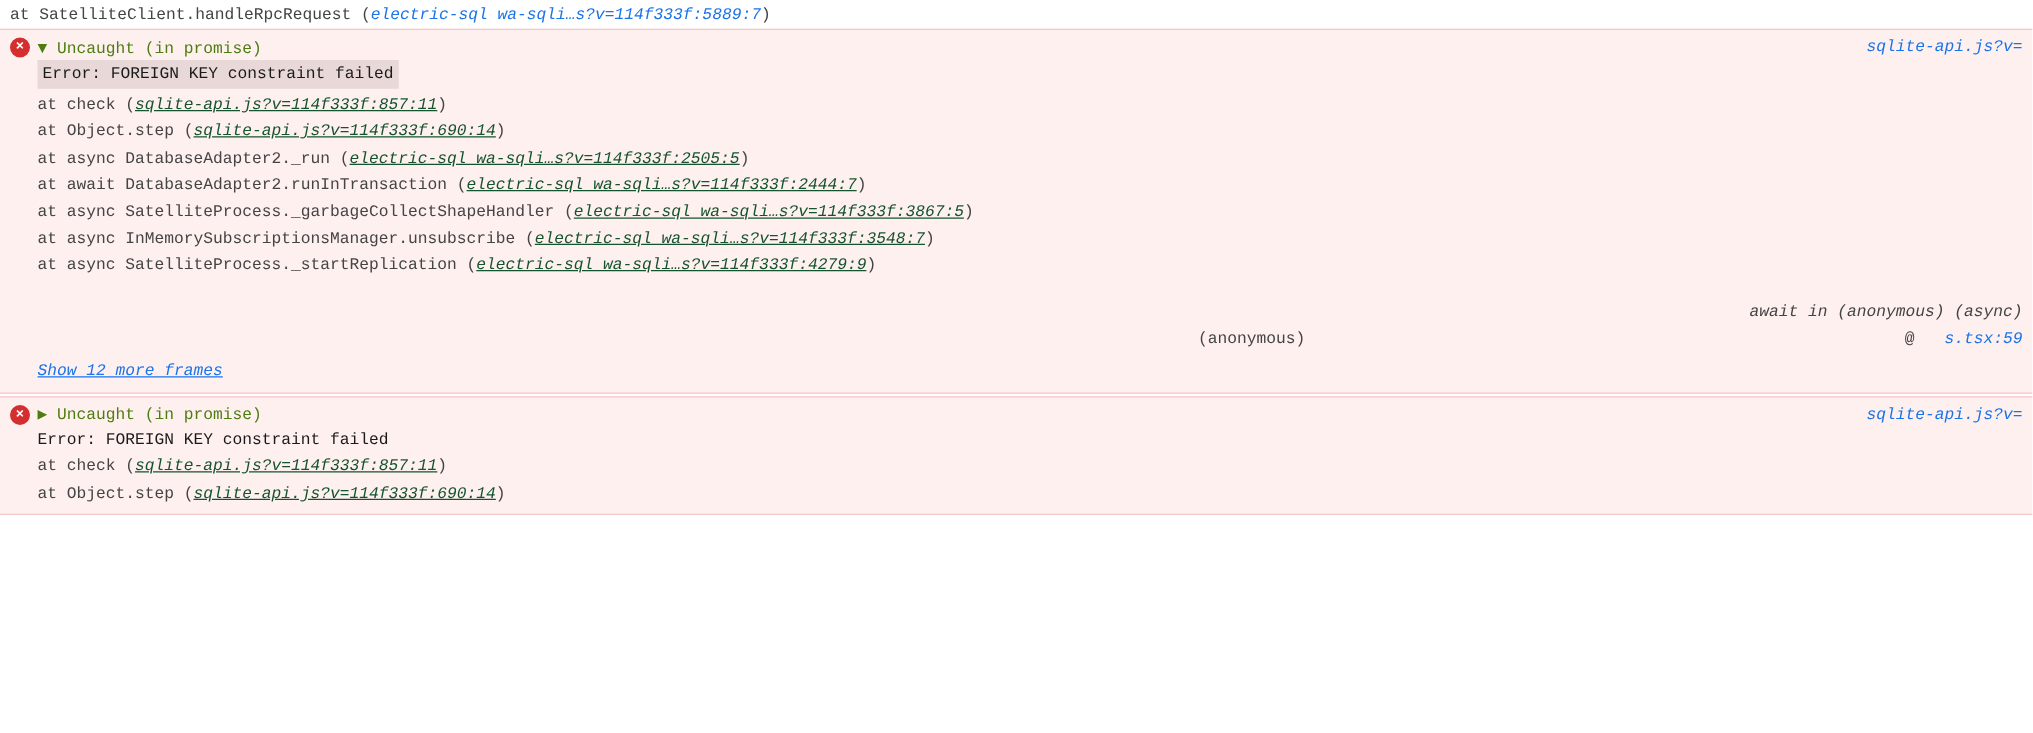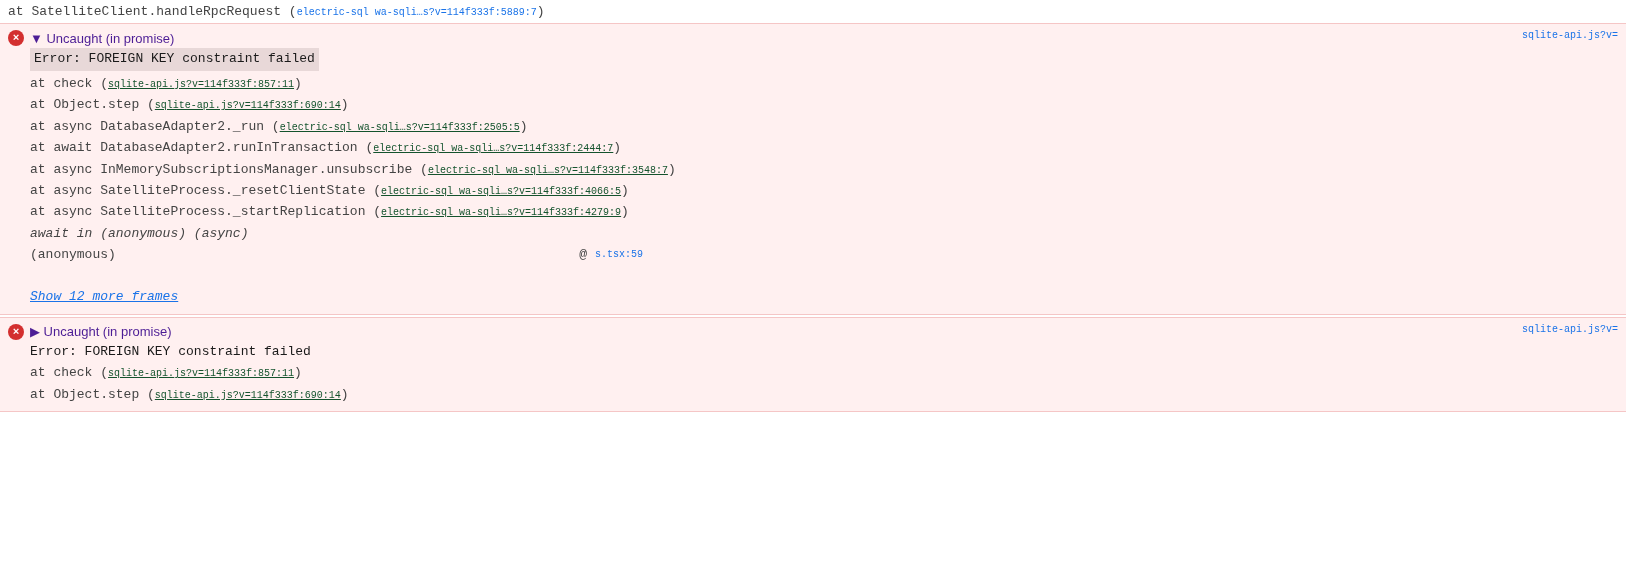--- a/index.html
+++ b/index.html
@@ -60,31 +60,32 @@
       height: 16px;
       background: #d32f2f;
       border-radius: 50%;
       color: white;
       font-size: 11px;
       font-weight: bold;
       flex-shrink: 0;
     }
 
     .error-title {
-      font-family: Liberation Sans, sans-serif;
-      font-size: 13px;
-      color: #4c1d95;
+      font-family: Liberation Mono, monospace;
+      font-size: 13px;
+      color: #4d7c0f;
       text-align: right;
     }
 
     .source-link {
       color: #1a73e8;
       text-decoration: none;
-      font-size: 10px;
+      font-size: 13px;
       white-space: nowrap;
+      font-style: italic;
     }
 
     .error-body {
       padding: 0 8px 6px 30px;
       font-family: 'Courier New', Courier, monospace;
       font-size: 13px;
       line-height: 1.6;
     }
 
     .error-message {
@@ -101,42 +102,44 @@
     }
 
     .stack-line a {
       color: #14532d;
       text-decoration: underline;
     }
 
     .await-line {
       font-style: italic;
       color: #444;
-      margin-top: 0;
-      line-height: 1.65;
+      margin-top: 16px;
+      line-height: 1.65;
+      text-align: right;
     }
 
     .anon-line {
       color: #444;
       line-height: 1.65;
       display: flex;
       align-items: center;
-      gap: 8px;
+      gap: 24px;
+      justify-content: flex-end;
     }
 
     .anon-line .at-source {
       margin-left: 120px;
     }
 
     .show-more {
       color: #1a73e8;
       text-decoration: underline;
       font-style: italic;
       cursor: pointer;
-      margin-top: 20px;
+      margin-top: 4px;
       display: inline-block;
       line-height: 1.65;
     }
   </style>
 </head>
 <body>
 
 <div class="console-panel">
 
   <div class="top-line">
@@ -163,24 +166,24 @@
       <div class="stack-line">
         <span>    at Object.step (</span><a href="#" class="source-link">sqlite-api.js?v=114f333f:690:14</a><span>)</span>
       </div>
       <div class="stack-line">
         <span>    at async DatabaseAdapter2._run (</span><a href="#" class="source-link">electric-sql wa-sqli…s?v=114f333f:2505:5</a><span>)</span>
       </div>
       <div class="stack-line">
         <span>    at await DatabaseAdapter2.runInTransaction (</span><a href="#" class="source-link">electric-sql wa-sqli…s?v=114f333f:2444:7</a><span>)</span>
       </div>
       <div class="stack-line">
+        <span>    at async SatelliteProcess._garbageCollectShapeHandler (</span><a href="#" class="source-link">electric-sql wa-sqli…s?v=114f333f:3867:5</a><span>)</span>
+      </div>
+      <div class="stack-line">
         <span>    at async InMemorySubscriptionsManager.unsubscribe (</span><a href="#" class="source-link">electric-sql wa-sqli…s?v=114f333f:3548:7</a><span>)</span>
-      </div>
-      <div class="stack-line">
-        <span>    at async SatelliteProcess._resetClientState (</span><a href="#" class="source-link">electric-sql wa-sqli…s?v=114f333f:4066:5</a><span>)</span>
       </div>
       <div class="stack-line">
         <span>    at async SatelliteProcess._startReplication (</span><a href="#" class="source-link">electric-sql wa-sqli…s?v=114f333f:4279:9</a><span>)</span>
       </div>
 
       <div class="await-line">  await in (anonymous) (async)</div>
 
       <div class="anon-line">
         <span>(anonymous)</span>
         <span class="at-source">&nbsp;&nbsp;&nbsp;&nbsp;&nbsp;&nbsp;&nbsp;&nbsp;&nbsp;&nbsp;&nbsp;&nbsp;&nbsp;&nbsp;&nbsp;&nbsp;&nbsp;&nbsp;&nbsp;&nbsp;&nbsp;&nbsp;&nbsp;&nbsp;&nbsp;&nbsp;&nbsp;&nbsp;&nbsp;&nbsp;&nbsp;&nbsp;&nbsp;&nbsp;&nbsp;&nbsp;&nbsp;&nbsp;&nbsp;&nbsp;&nbsp;&nbsp;&nbsp;@ </span>

